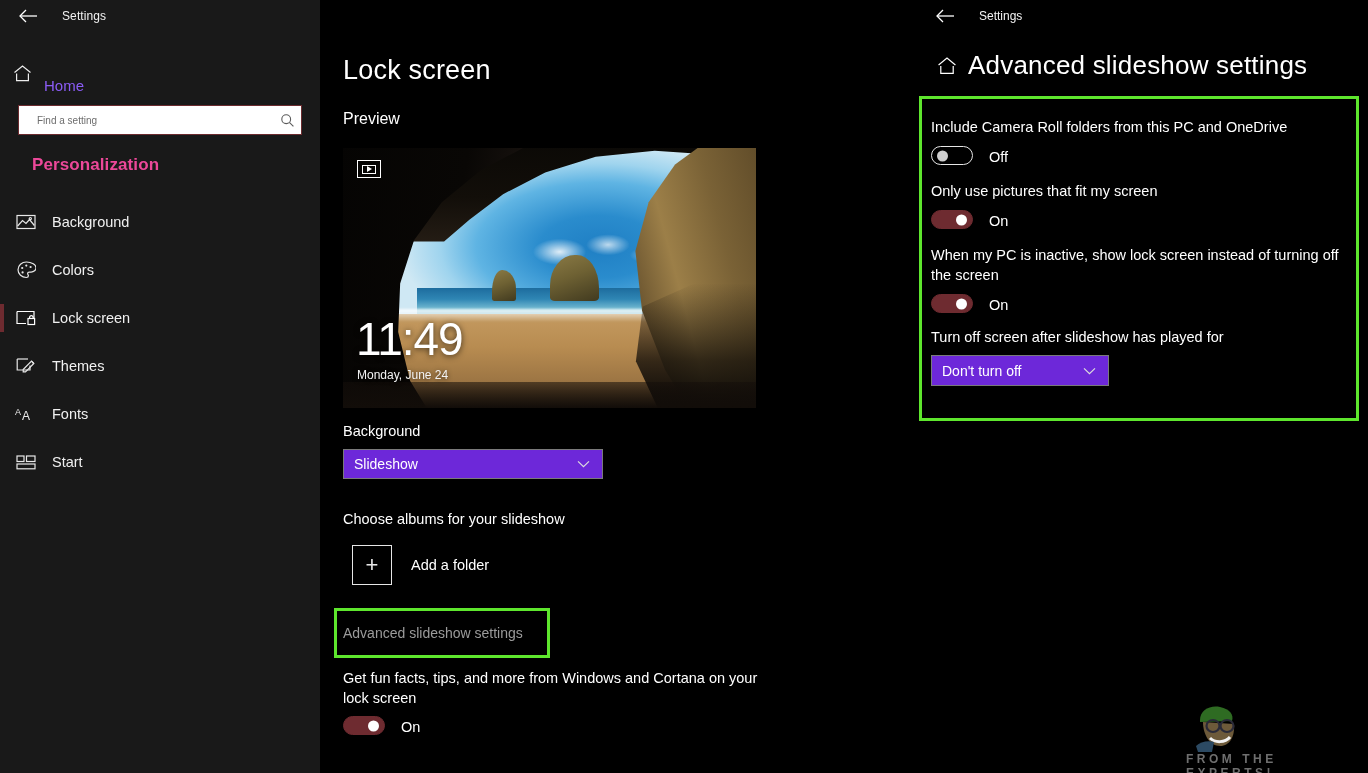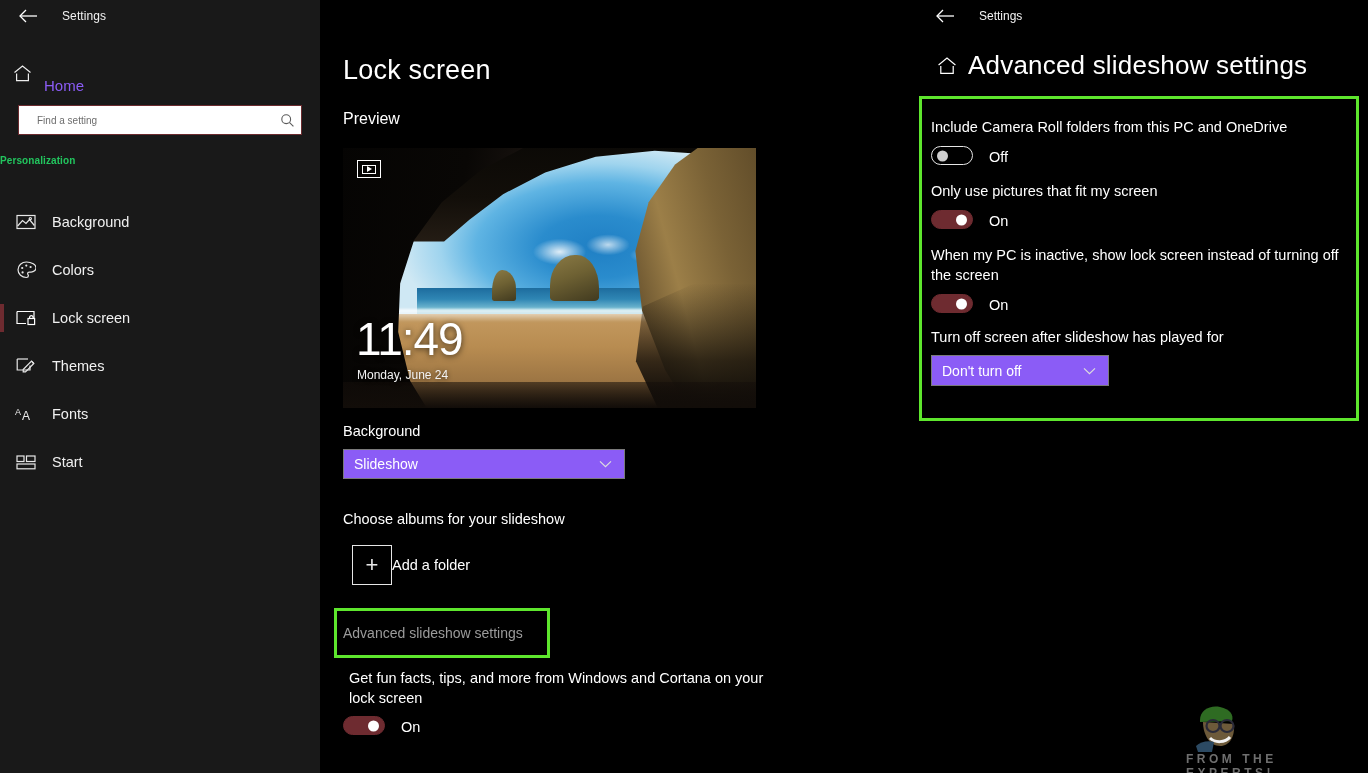--- a/index.html
+++ b/index.html
@@ -51,22 +51,22 @@
   .search-wrap input {
     border: 0; outline: 0; background: transparent;
     font-family: "Liberation Sans", sans-serif;
     font-size: 10px; color: #2b2b2b;
     padding-left: 18px; flex: 1; height: 100%;
   }
   .search-wrap input::placeholder { color: #6d6d6d; }
   .search-ic { width: 28px; display:flex; align-items:center; justify-content:center; color:#555; }
 
   .section-head {
-    position: absolute; left: 0; top: 155px;
-    font-size: 10px; font-weight: bold; color: #22c55e; letter-spacing: .1px;
+    position: absolute; left: 32px; top: 155px;
+    font-size: 17px; font-weight: bold; color: #ec4899; letter-spacing: .1px;
   }
 
   .navlist { position: absolute; left: 0; top: 205px; width: 320px; }
   .nav-item {
     position: relative; display: flex; align-items: center;
     height: 34px; margin-bottom: 14px; cursor: pointer;
   }
   .nav-item .ic { width: 52px; display:flex; align-items:center; justify-content:center; color:#e8e8e8; }
   .nav-item .lbl { font-size: 14.5px; color: #f0f0f0; }
   .nav-item.selected::before {
@@ -176,35 +176,35 @@
     position:absolute; left:14px; bottom:26px; z-index:6;
     font-size: 12px; color:#f3f3f3; text-shadow: 0 1px 5px rgba(0,0,0,.7);
   }
 
   .field-label { position:absolute; left:23px; font-size:14.5px; color:#fff; }
   .lbl-background { top: 423px; }
   .lbl-albums { top: 511px; }
 
   .dropdown {
     position: absolute;
-    border: 1px solid #7a7a7a; background:#8b5cf6;
+    border: 1px solid #7a7a7a; background:#6d28d9;
     display:flex; align-items:center; justify-content:space-between;
     cursor:pointer; color:#fff;
   }
-  .dd-background { left: 343px; top: 449px; width: 282px; height: 30px; }
+  .dd-background { left: 343px; top: 449px; width: 260px; height: 30px; }
   .dropdown .dd-val { font-size: 14px; padding-left: 10px; }
   .dropdown .dd-chev { padding-right: 12px; display:flex; align-items:center; color:#ddd; }
 
   .add-folder-row { position:absolute; left: 352px; top: 545px; display:flex; align-items:center; cursor:pointer; }
   .add-box {
     width: 40px; height: 40px; border: 1.5px solid #e6e6e6;
     display:flex; align-items:center; justify-content:center;
     font-size: 22px; font-weight: 300; color:#e6e6e6; line-height:1;
   }
-  .add-label { font-size: 14.5px; color:#fff; }
+  .add-label { margin-left: 19px; font-size: 14.5px; color:#fff; }
 
   .adv-link-box {
     position:absolute; left: 334px; top: 608px;
     width: 216px; height: 50px;
     border: 3px solid #5ee62d;
     display:flex; align-items:center;
   }
   .adv-link {
     font-size: 14px; color:#9b9b9b; margin-left: 6px; cursor:pointer;
   }
@@ -424,21 +424,21 @@
 
     <div class="add-folder-row" style="left:32px;">
       <div class="add-box">+</div>
       <div class="add-label">Add a folder</div>
     </div>
 
     <div class="adv-link-box" style="left:14px;">
       <span class="adv-link">Advanced slideshow settings</span>
     </div>
 
-    <div class="funfacts-text" style="left:29px;">Get fun facts, tips, and more from Windows and Cortana on your lock screen</div>
+    <div class="funfacts-text" style="left:23px;">Get fun facts, tips, and more from Windows and Cortana on your lock screen</div>
 
     <div class="toggle-row funfacts-toggle" style="left:23px;">
       <div class="tgl on">
           <span class="knob"></span>
         </div>
       <span class="tgl-label">On</span>
     </div>
 
   </div>
 

